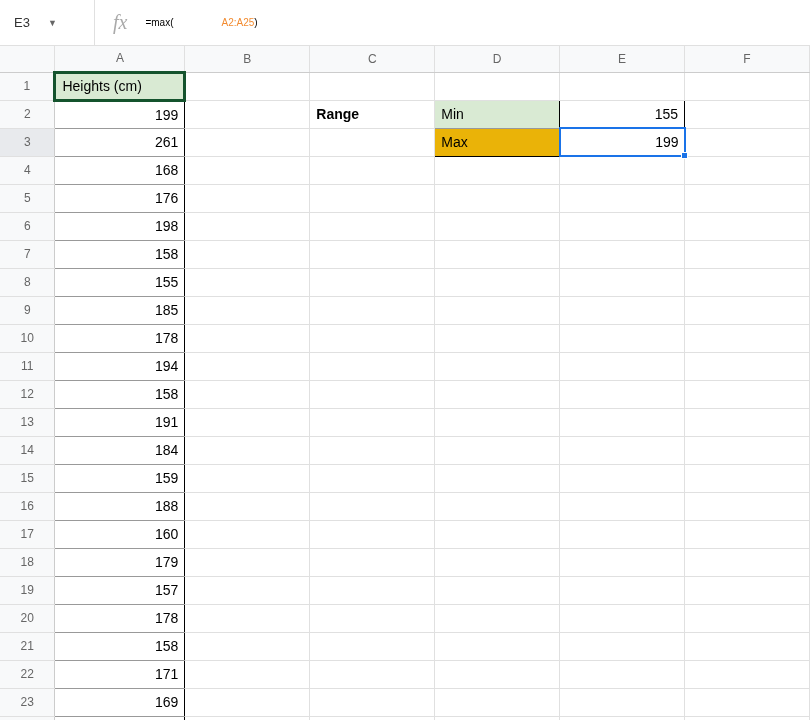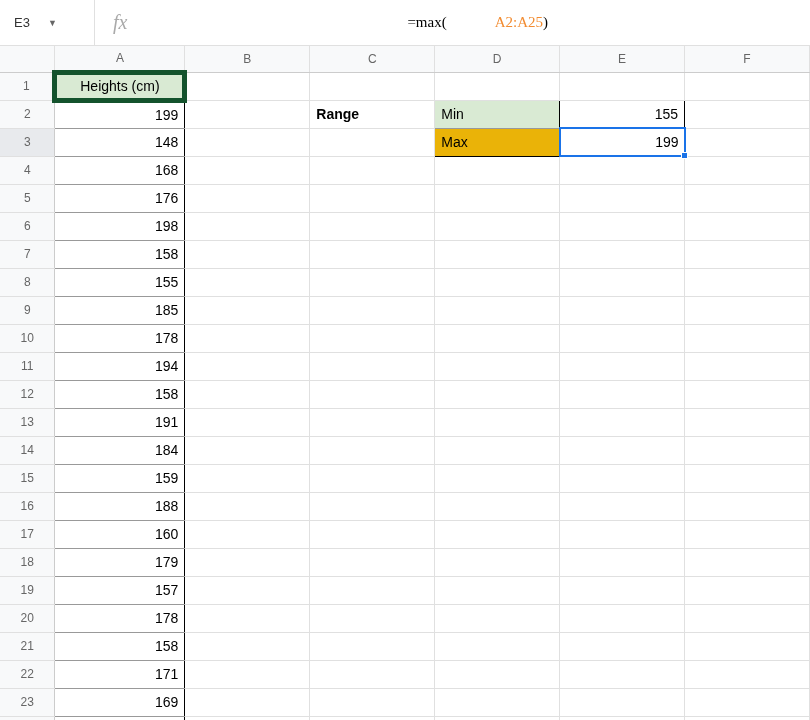--- a/index.html
+++ b/index.html
@@ -41,23 +41,22 @@
       font-family: Georgia, serif;
       color: #aaa;
       font-size: 20px;
       padding: 0 18px;
     }
     .formula-bar {
       flex: 1;
       height: 100%;
       display: flex;
       align-items: center;
-      font-size: 15px;
-      font-family: Liberation Serif, serif;
-      justify-content: center;
+      font-size: 10px;
+      font-family: Liberation Sans, sans-serif;
     }
     .formula-range {
       color: #F28B30;
       margin-left: 48px;
     }
     .formula-text {
       color: #000;
     }
     .grid-container {
       position: relative;
@@ -104,22 +103,22 @@
       text-align: right;
       font-size: 14px;
       color: #000;
       position: relative;
     }
     td.text-left {
       text-align: left;
     }
     td.green-header {
       background: #d9ead3;
-      border: 5px solid #14532d;
-      text-align: center;
+      border: 3px solid #14532d;
+      text-align: left;
     }
     td.black-border {
       border: 1px solid #000;
     }
     td.black-border-top {
       border-top: 1px solid #000;
       border-left: 1px solid #000;
       border-right: 1px solid #000;
     }
     td.black-border-mid {
@@ -194,21 +193,21 @@
           <th class="row-header">2</th>
           <td class="col-A black-border black-border-top" style="border-width: 1px; border-style: solid; border-color: rgb(0, 0, 0) rgb(0, 0, 0) rgb(153, 153, 153);">199</td>
           <td class="col-B"></td>
           <td class="col-C text-left bold">Range</td>
           <td class="col-D green-header" style="background: rgb(217, 234, 211); border-width: 1px; border-style: solid; border-color: rgb(0, 0, 0) rgb(0, 0, 0) rgb(153, 153, 153); text-align: left;">Min</td>
           <td class="col-E" style="border-width: 1px; border-style: solid; border-color: rgb(0, 0, 0) rgb(0, 0, 0) rgb(153, 153, 153);">155</td>
           <td class="col-F"></td>
         </tr>
         <tr>
           <th class="row-header active-row">3</th>
-          <td class="col-A black-border black-border-mid" style="border-width: 1px; border-style: solid; border-color: rgb(0, 0, 0) rgb(0, 0, 0) rgb(153, 153, 153);">148</td>
+          <td class="col-A black-border black-border-mid" style="border-width: 1px; border-style: solid; border-color: rgb(0, 0, 0) rgb(0, 0, 0) rgb(153, 153, 153);">261</td>
           <td class="col-B"></td>
           <td class="col-C"></td>
           <td class="col-D green-header" style="background: #eab308; border-width: 1px; border-style: solid; border-color: rgb(0, 0, 0); text-align: left;">Max</td>
           <td class="col-E selected" style="border-width: 1px; border-style: solid; border-color: rgb(0, 0, 0);">199<div class="sel-handle"></div></td>
           <td class="col-F"></td>
         </tr>
         <tr>
           <th class="row-header">4</th>
           <td class="col-A black-border black-border-mid" style="border-width: 1px; border-style: solid; border-color: rgb(0, 0, 0) rgb(0, 0, 0) rgb(153, 153, 153);">168</td>
           <td class="col-B"></td>

